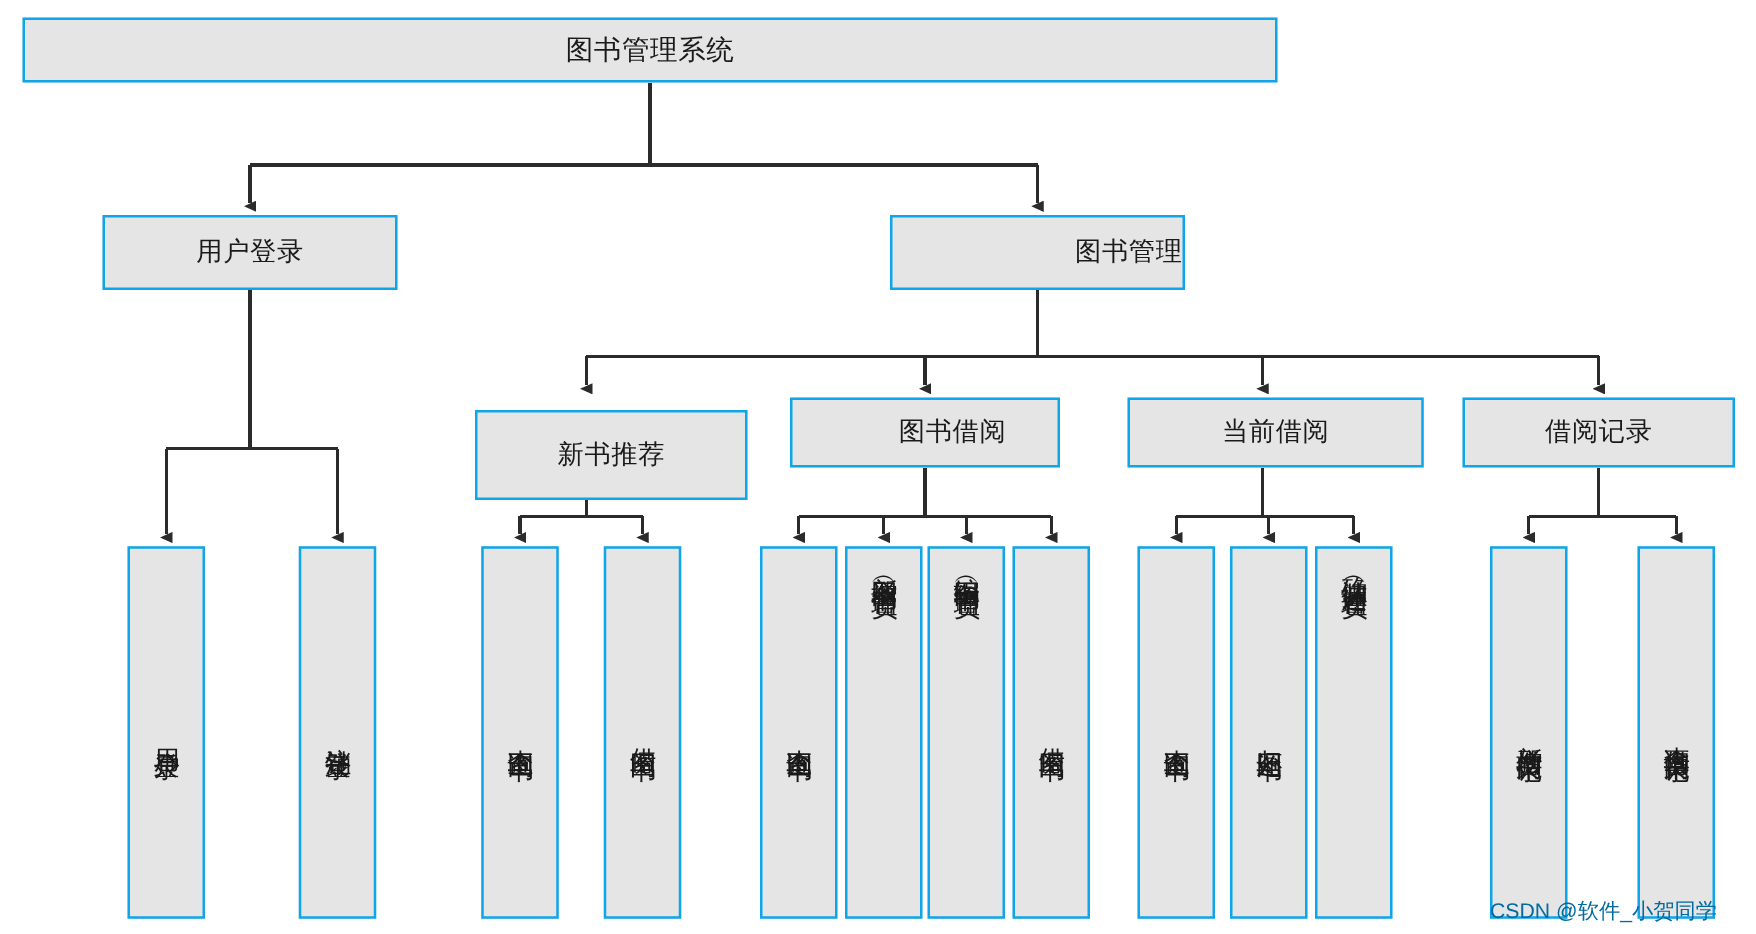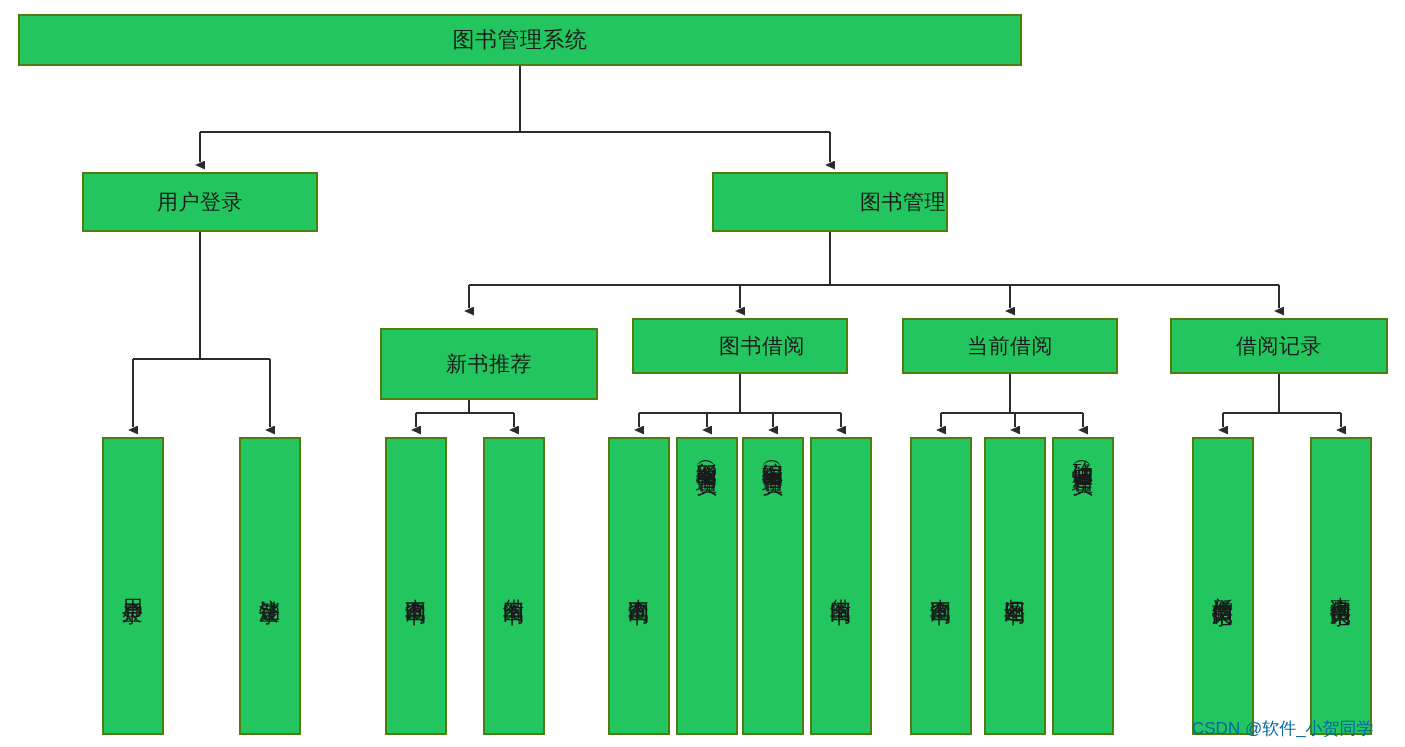--- a/index.html
+++ b/index.html
@@ -20,22 +20,22 @@
   svg.connectors {
     position: absolute;
     left: 0;
     top: 0;
     width: 1405px;
     height: 747px;
   }
   .node {
     position: absolute;
     box-sizing: border-box;
-    background: #22c55e;
-    border: 2px solid #4d7c0f;
+    background: #e5e5e5;
+    border: 2px solid #0ea5e9;
     display: flex;
     align-items: center;
     justify-content: center;
     overflow: hidden;
   }
   .node-label {
     color: #1a1a1a;
     text-align: center;
     line-height: 1.08;
     white-space: nowrap;
@@ -130,21 +130,21 @@
       </div>
       <div class="node horiz" style="left: 712px; top: 172px; width: 236px; height: 60px; justify-content: flex-end;">
         <span class="node-label">图书管理</span>
       </div>
       <div class="node horiz" style="left: 380px; top: 318px; width: 218px; height: 72px; margin-top: 10px;">
         <span class="node-label">新书推荐</span>
       </div>
       <div class="node horiz" style="left: 632px; top: 318px; width: 216px; height: 56px; padding-left: 44px;">
         <span class="node-label">图书借阅</span>
       </div>
-      <div class="node horiz" style="left: 902px; top: 318px; width: 216px; height: 56px;">
+      <div class="node horiz" style="left: 902px; top: 318px; width: 237px; height: 56px;">
         <span class="node-label">当前借阅</span>
       </div>
       <div class="node horiz" style="left: 1170px; top: 318px; width: 218px; height: 56px;">
         <span class="node-label">借阅记录</span>
       </div>
       <div class="node vert centered" style="left: 102px; top: 437px; width: 62px; height: 298px;">
         <span class="node-label">用户登录</span>
       </div>
       <div class="node vert centered" style="left: 239px; top: 437px; width: 62px; height: 298px;">
         <span class="node-label">注销登录</span>

